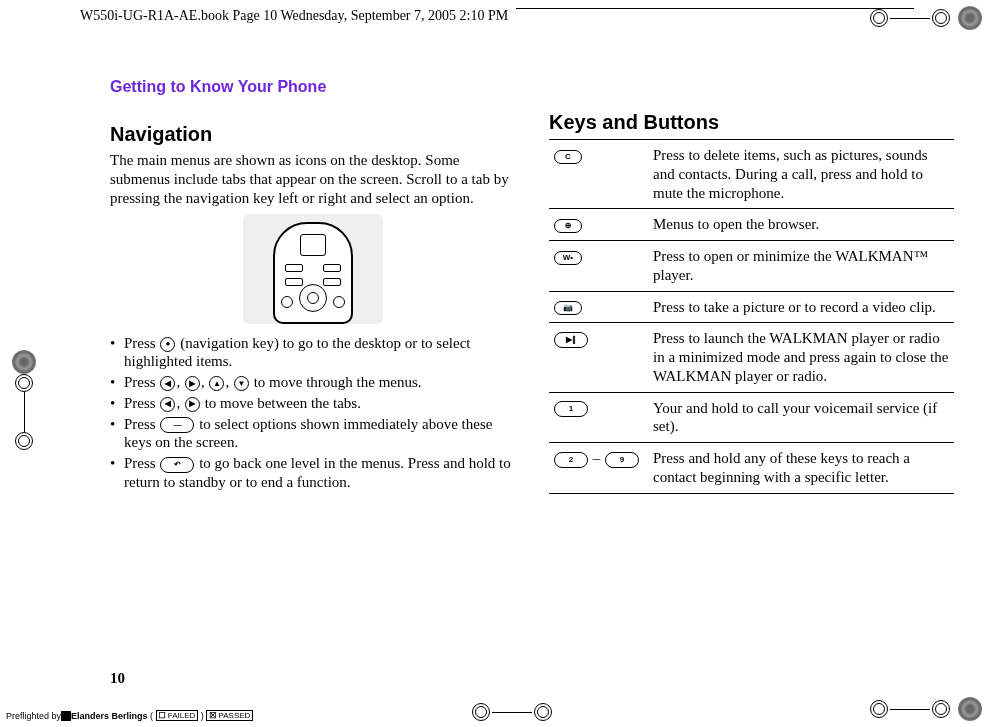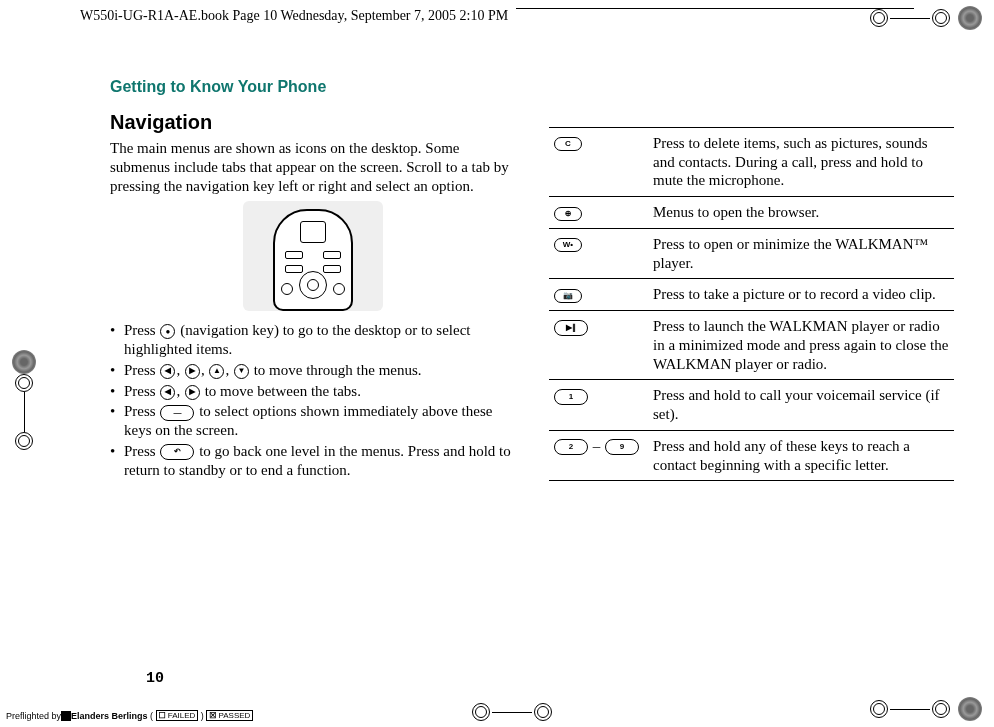--- a/index.html
+++ b/index.html
@@ -36,21 +36,21 @@
     top: 78px;
     left: 110px;
     right: 40px;
     bottom: 60px;
     display: flex;
     flex-direction: column;
   }
   .section-title {
     font-family: Arial, Helvetica, sans-serif;
     font-weight: bold;
-    color: #0f766e;
+    color: #6d28d9;
     font-size: 16px;
     margin-bottom: 14px;
   }
   .columns {
     display: flex;
     gap: 34px;
     align-items: flex-end;
   }
   .col { flex: 1; font-size: 15px; line-height: 1.25; }
   h2.big {
@@ -127,24 +127,23 @@
     vertical-align: top;
     border-bottom: 1px solid #000;
   }
   table.keys tr:first-child td { border-top: 1px solid #000; }
   table.keys td.k { width: 100px; white-space: nowrap; }
 
   .page-num {
     position: absolute;
     left: 110px;
     bottom: 40px;
-    font-family: Liberation Mono, monospace;
+    font-family: Liberation Serif, serif;
     font-weight: 900;
     font-size: 15px;
-    margin-left: 36px;
   }
   .footer {
     position: absolute;
     left: 6px; bottom: 6px;
     font-size: 9px;
     font-family: Arial, Helvetica, sans-serif;
     display: flex; align-items: center; 
   }
   .footer .logo-sq { width: 10px; height: 10px; background: #000; }
   .footer .status-box {
@@ -239,20 +238,21 @@
         <li>
           <span class="dot">•</span>
           <span>
             <span>Press </span><span class="keyglyph pill">↶</span><span> to go back one level in the menus. Press and hold to return to standby or to end a function.</span>
           </span>
         </li>
       </ul>
     </div>
 
     <div class="col">
+      <h2 class="big">Keys and Buttons</h2>
 
       <table class="keys">
         <tbody>
             <tr>
           <td class="k"><span class="keyglyph pill sm">C</span></td>
           <td>Press to delete items, such as pictures, sounds and contacts. During a call, press and hold to mute the microphone.</td>
         </tr>
         <tr>
           <td class="k"><span class="keyglyph pill sm">⊕</span></td>
           <td>Menus to open the browser.</td>
@@ -264,21 +264,21 @@
         <tr>
           <td class="k"><span class="keyglyph pill sm">📷</span></td>
           <td>Press to take a picture or to record a video clip.</td>
         </tr>
         <tr>
           <td class="k"><span class="keyglyph pill">▶∥</span></td>
           <td>Press to launch the WALKMAN player or radio in a minimized mode and press again to close the WALKMAN player or radio.</td>
         </tr>
         <tr>
           <td class="k"><span class="keyglyph pill">1</span></td>
-          <td>Press and hold to call your voicemail service (if set).</td>
+          <td>Your and hold to call your voicemail service (if set).</td>
         </tr>
         <tr>
           <td class="k">
             <span class="keyglyph pill">2</span><span> – </span><span class="keyglyph pill">9</span>
           </td>
           <td>Press and hold any of these keys to reach a contact beginning with a specific letter.</td>
         </tr>
       </tbody>
         </table>
     </div>

